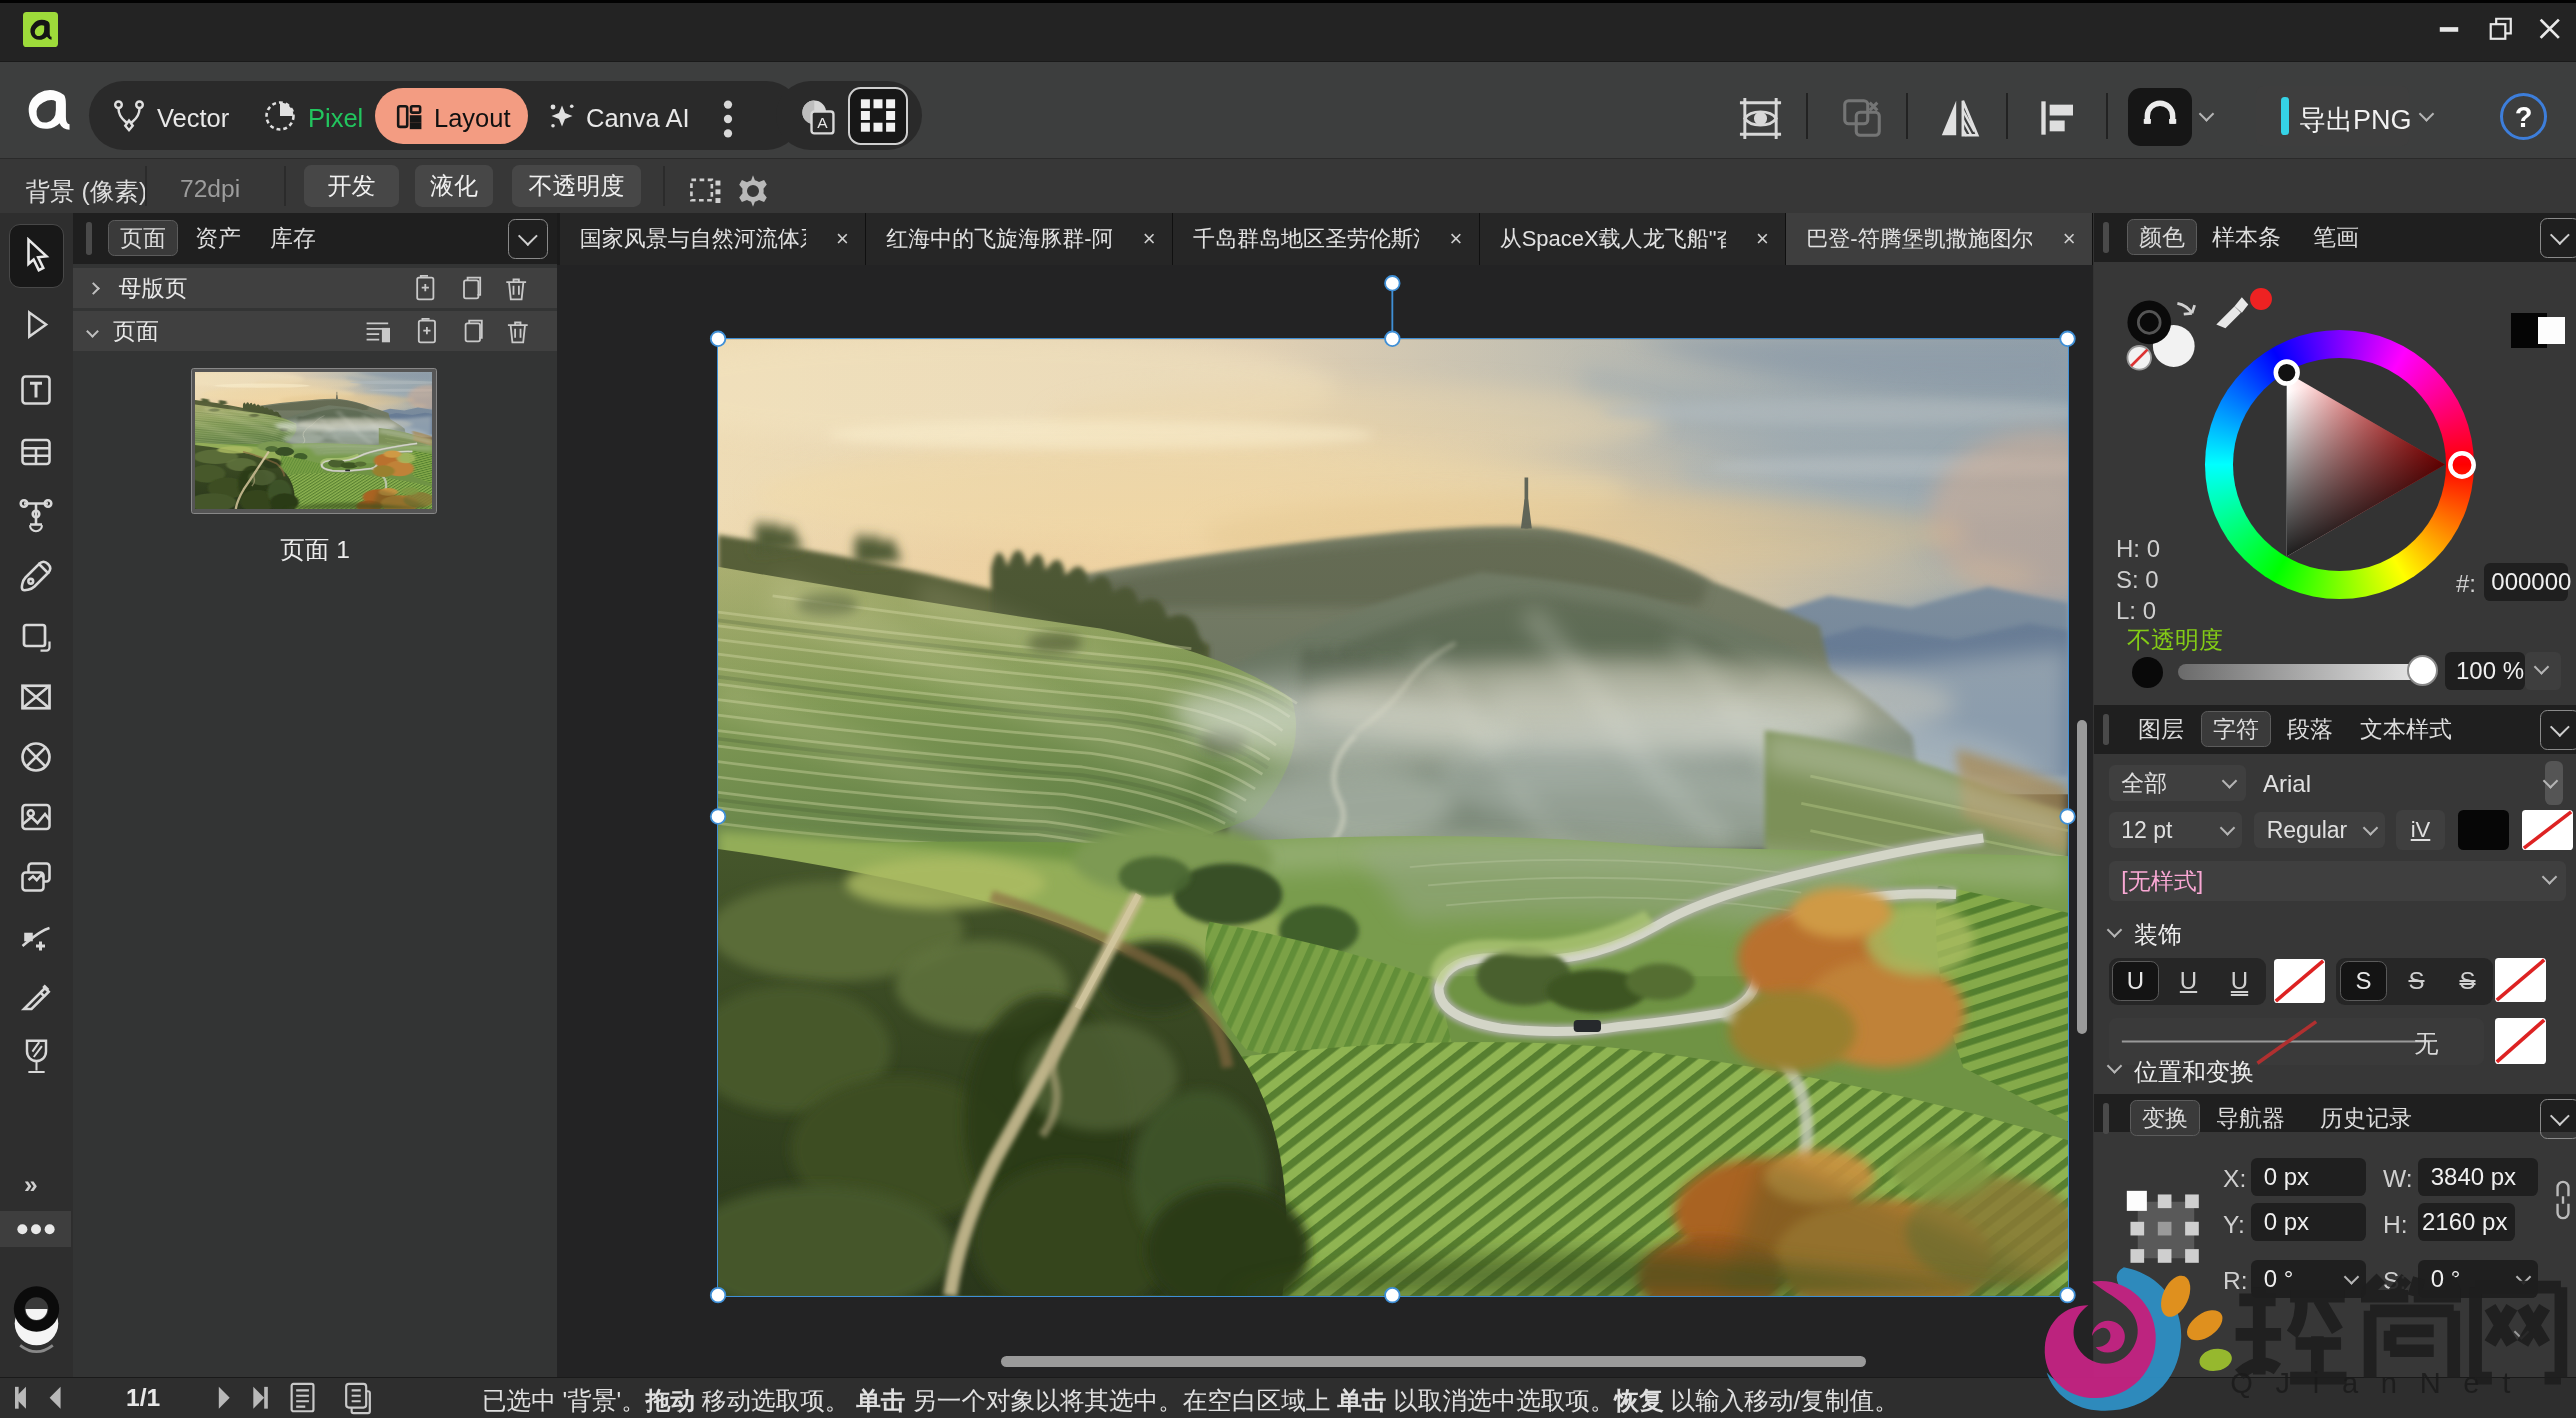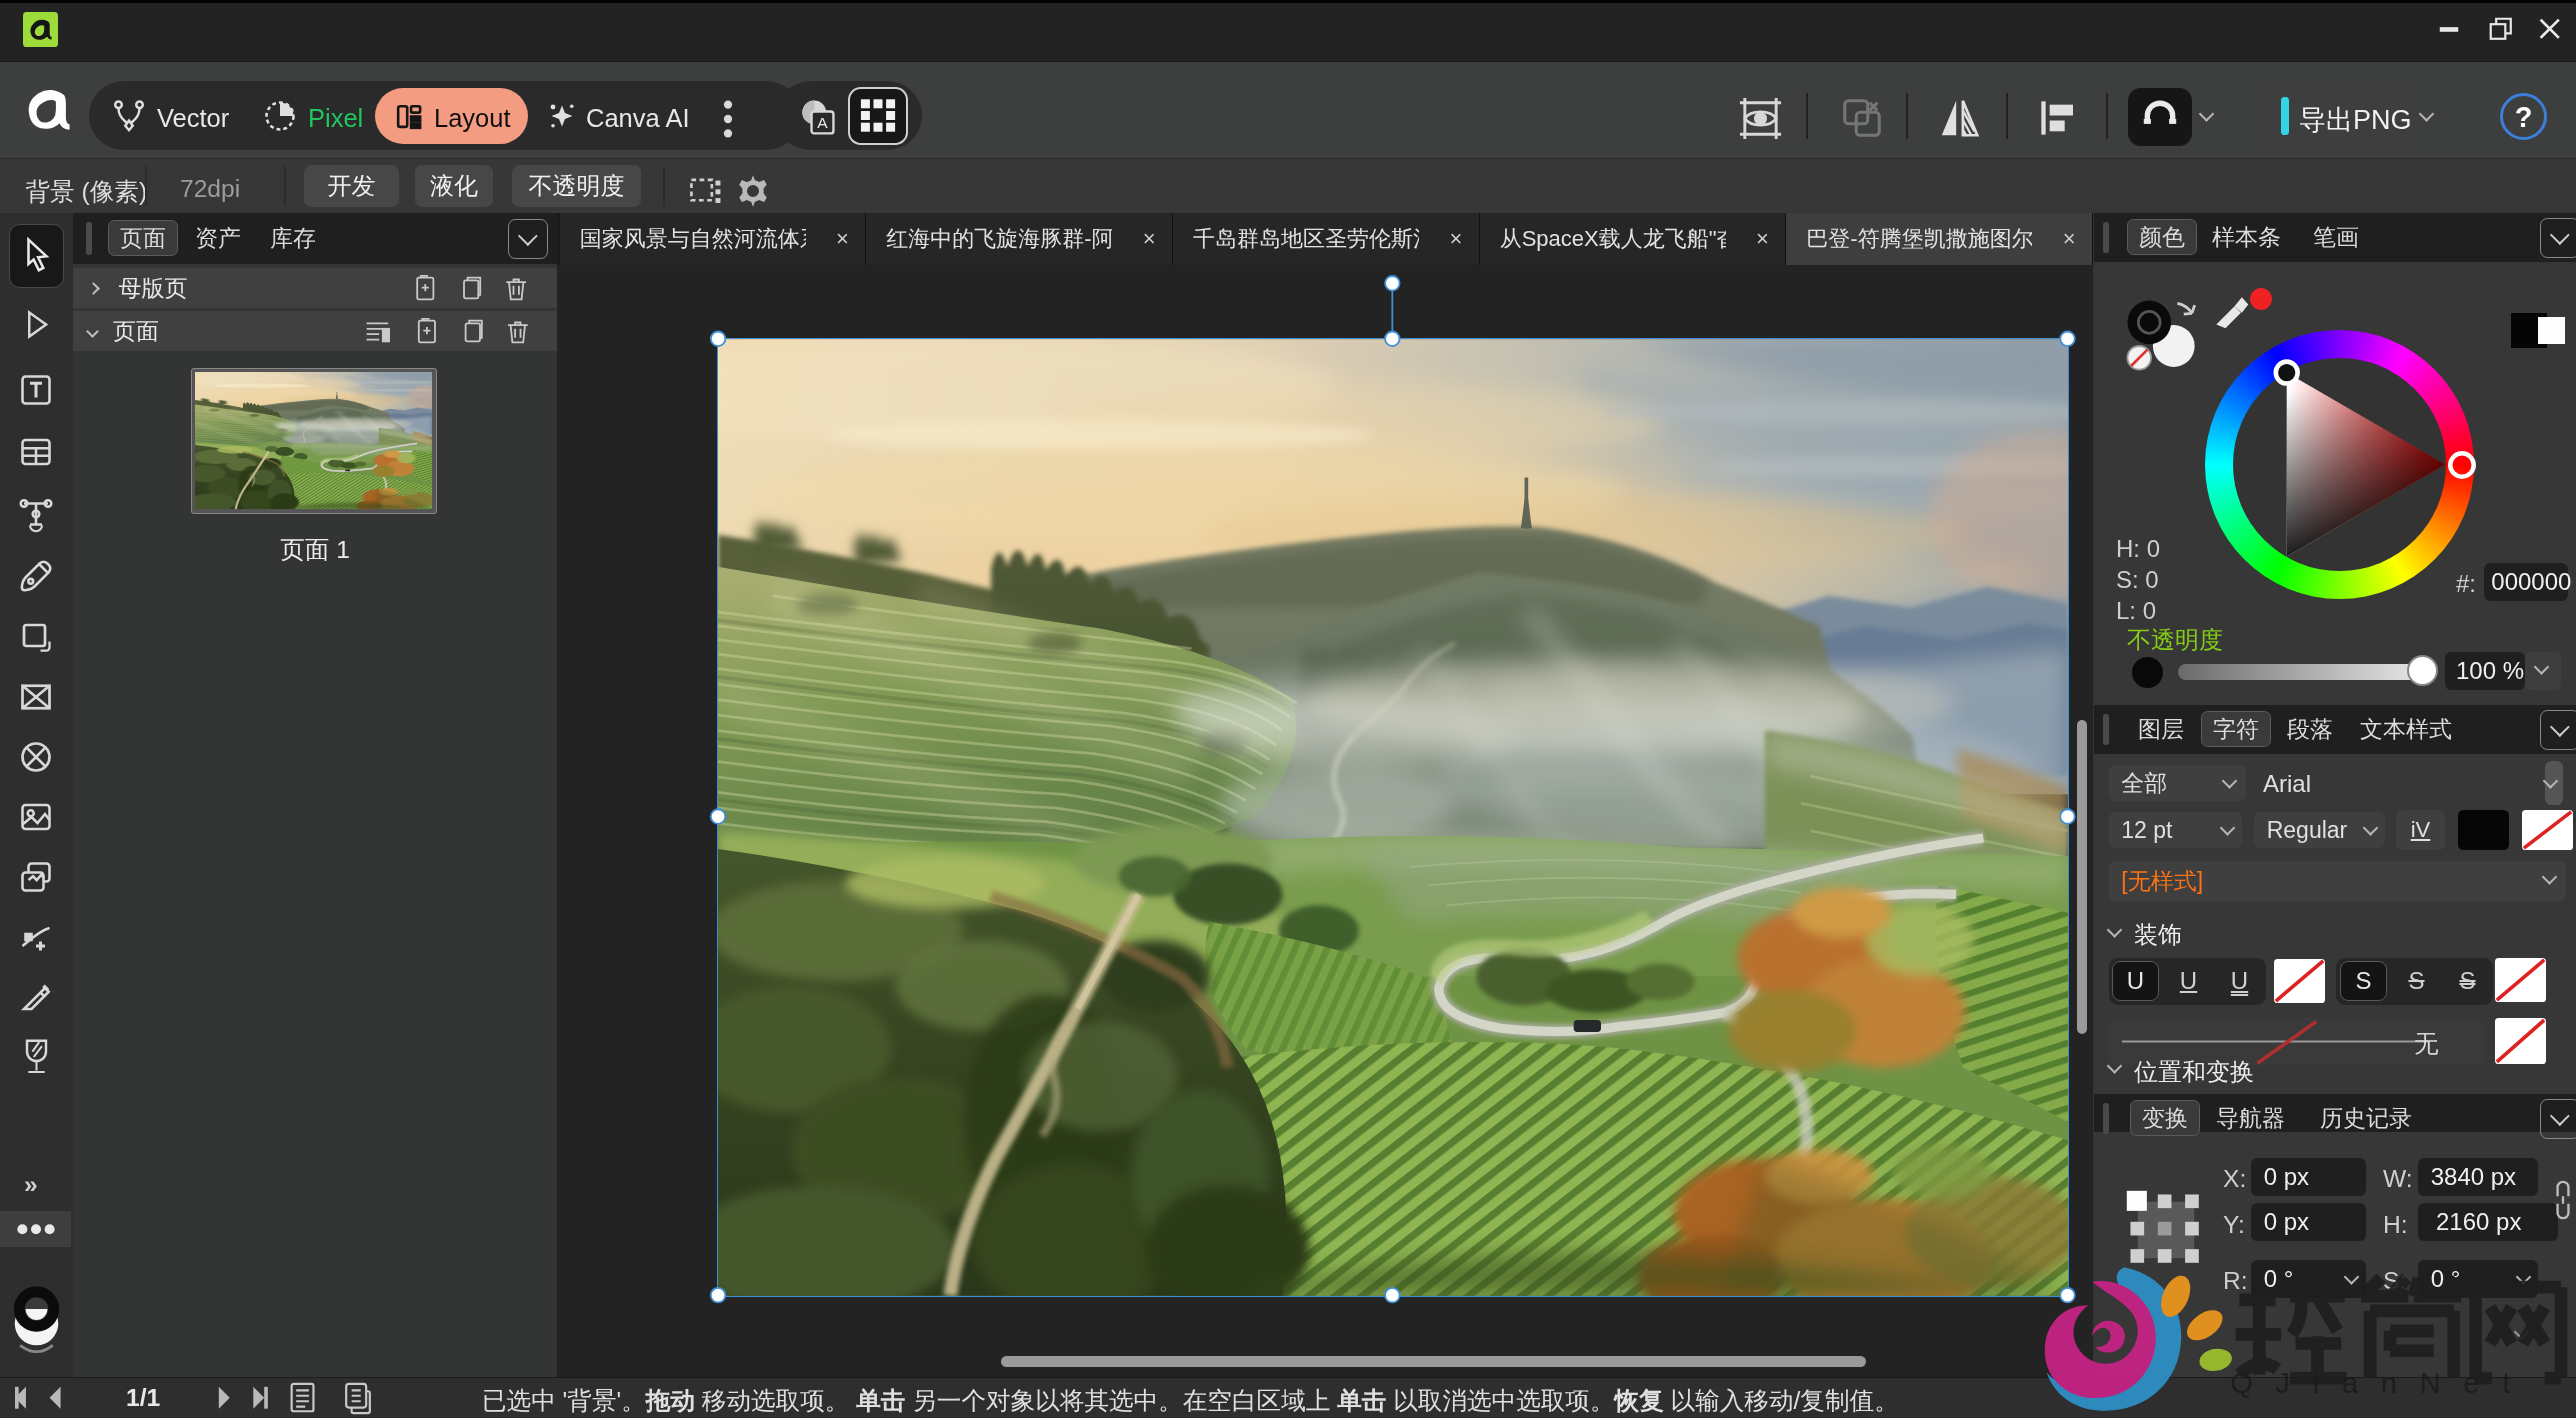--- a/index.html
+++ b/index.html
@@ -424,21 +424,21 @@
       </div>
     <div class="inbox" style="left:14.6px;top:599px;width:133px;height:36px;padding-left:12.7px">12 pt<span class="cv" style="position:absolute;right:9px;top:12.7px"></span></div>
     <div class="inbox" style="left:160px;top:599px;width:131px;height:36px;padding-left:12.7px">Regular<span class="cv" style="position:absolute;right:9px;top:12.7px"></span></div>
     <div class="inbox" style="left:302px;top:597px;width:49px;height:40px;font-size:22px;justify-content:center">
         <u>iV</u>
       </div>
     <div class="abs" style="left:364px;top:597px;width:51px;height:40px;background:#060606;border-radius:5.5px"></div>
     <div class="abs" style="left:428px;top:597px;width:51px;height:40px;background:#fff;border-radius:3.6px;overflow:hidden"><svg width="51" height="40" viewBox="0 0 56 44">
           <line x1="2" y1="42" x2="54" y2="2" stroke="#d22" stroke-width="4"></line>
         </svg></div>
-    <div class="inbox" style="left:14.6px;top:648px;width:457px;height:40px;padding-left:12.7px;color:#f97316">[无样式]<span class="cv" style="position:absolute;right:11px;top:12.7px"></span></div>
+    <div class="inbox" style="left:14.6px;top:648px;width:457px;height:40px;padding-left:12.7px;color:#f9a8d4">[无样式]<span class="cv" style="position:absolute;right:11px;top:12.7px"></span></div>
     <div class="abs" style="left:14.6px;top:712px"><span class="cv"></span></div>
     <div class="abs" style="left:40px;top:706px;color:#ececec;font-size:24px">装饰</div>
     <div class="abs" style="left:14.6px;top:745px;width:157px;height:47px;background:#262626;border-radius:9px"></div>
     <div class="abs" style="left:18px;top:748px;width:47px;height:40px;background:#141414;border:1.8px solid #5a5a5a;border-radius:8.2px;color:#e8e8e8;font-size:24px;text-align:center;line-height:38px">U</div>
     <div class="abs" style="left:71px;top:748px;width:47px;height:40px;color:#d0d0d0;font-size:24px;text-align:center;line-height:40px"><u>U</u></div>
     <div class="abs" style="left:122px;top:748px;width:47px;height:40px;color:#d0d0d0;font-size:24px;text-align:center;line-height:40px;text-decoration:underline;text-decoration-style:double">U</div>
     <div class="abs" style="left:180px;top:746px;width:51px;height:44px;background:#fff;border-radius:3.6px;overflow:hidden"><svg width="51" height="44" viewBox="0 0 56 48">
           <line x1="2" y1="46" x2="54" y2="2" stroke="#d22" stroke-width="4"></line>
         </svg></div>
     <div class="abs" style="left:242px;top:745px;width:157px;height:47px;background:#262626;border-radius:9px"></div>
@@ -482,21 +482,21 @@
         <rect x="36" y="66" width="15" height="15" fill="#cfcfcf"></rect>
         <rect x="66" y="66" width="15" height="15" fill="#cfcfcf"></rect>
     </svg>
     <div class="abs" style="left:129px;top:952px;color:#cfcfcf;font-size:24.6px">X:</div>
     <div class="darkin" style="left:157px;top:945px;width:115px;height:38px;padding-left:12.7px">0 px</div>
     <div class="abs" style="left:289px;top:952px;color:#cfcfcf;font-size:24.6px">W:</div>
     <div class="darkin" style="left:324px;top:945px;width:120px;height:38px;padding-left:12.7px">3840 px</div>
     <div class="abs" style="left:129px;top:998px;color:#cfcfcf;font-size:24.6px">Y:</div>
     <div class="darkin" style="left:157px;top:990px;width:115px;height:38px;padding-left:12.7px">0 px</div>
     <div class="abs" style="left:289px;top:998px;color:#cfcfcf;font-size:24.6px">H:</div>
-    <div class="darkin" style="left:324px;top:990px;width:140px;height:38px;padding-left:18px">2160 px</div>
+    <div class="darkin" style="left:324px;top:990px;width:97px;height:38px;padding-left:4px">2160 px</div>
     <div class="abs" style="left:129px;top:1054px;color:#cfcfcf;font-size:24.6px">R:</div>
     <div class="darkin" style="left:157px;top:1047px;width:115px;height:38px;padding-left:12.7px">0 °<span class="cv" style="position:absolute;right:9px;top:13.7px"></span></div>
     <div class="abs" style="left:289px;top:1054px;color:#cfcfcf;font-size:24.6px">S:</div>
     <div class="darkin" style="left:324px;top:1047px;width:120px;height:38px;padding-left:12.7px">0 °<span class="cv" style="position:absolute;right:9px;top:13.7px"></span></div>
     <svg class="abs" style="left:459px;top:967px" width="20" height="40" viewBox="0 0 22 44" fill="none" stroke="#bbb" stroke-width="2.6">
         <path d="M5 18 V8 a6 6 0 0 1 12 0 V18 M5 26 V36 a6 6 0 0 0 12 0 V26 M11 18 v8"></path>
       </svg>
     <div class="abs" style="left:422px;top:1114px"><span class="cv" style="border-color:#999"></span></div>
   </div>
   <div id="statusbar">

